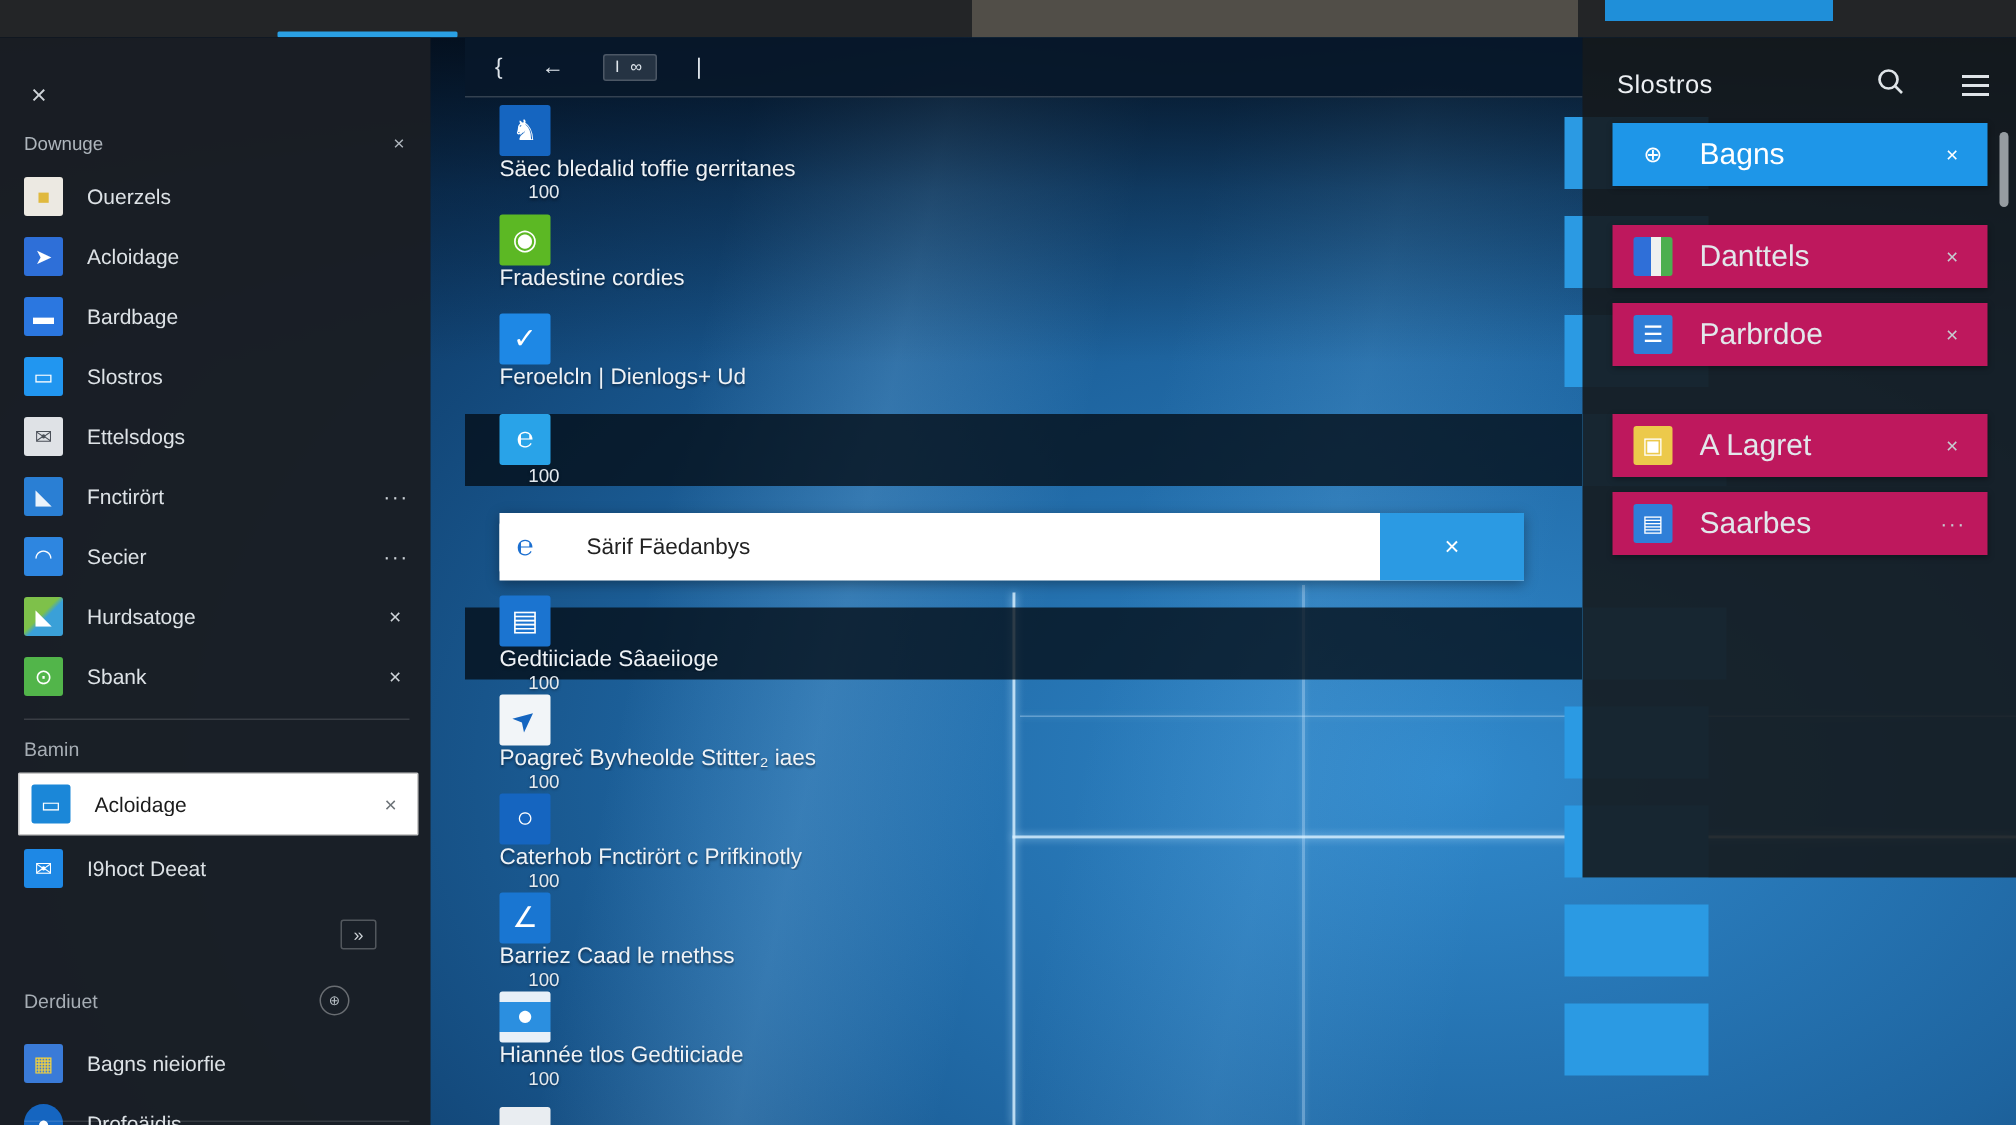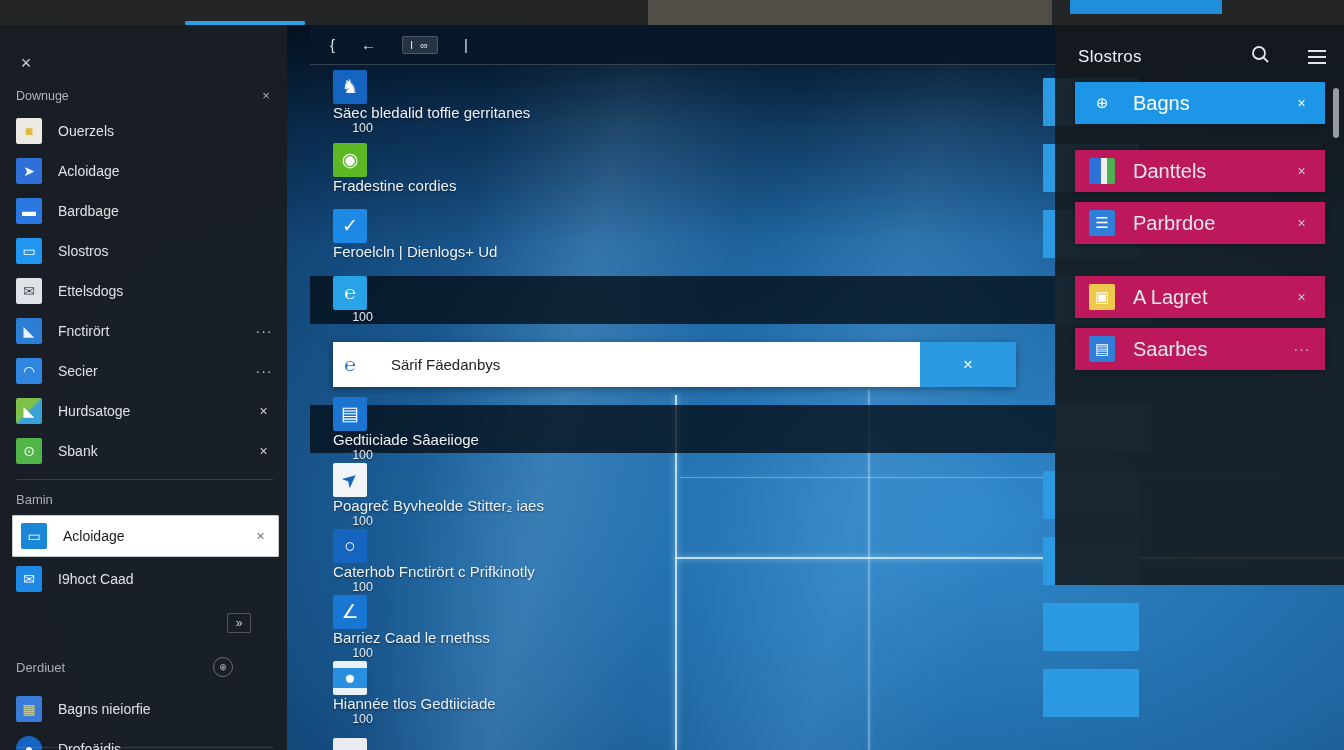--- a/index.html
+++ b/index.html
@@ -207,21 +207,21 @@
           <div class="lp-icon" style="background: rgb(27, 135, 216); color: rgb(255, 255, 255);">
             <span>▭</span>
           </div>
           <div class="lp-label">Acloidage</div>
           <div class="lp-trail">×</div>
         </div>
         <div class="lp-item">
           <div class="lp-icon" style="background: rgb(30, 136, 229); color: rgb(255, 255, 255);">
             <span>✉</span>
           </div>
-          <div class="lp-label">I9hoct Caad</div>
+          <div class="lp-label">I9hoct Deeat</div>
           <div class="lp-trail"></div>
         </div>
       </div>
 
     <div class="lp-expander-row">
       <div class="lp-expander">»</div>
     </div>
 
     <div class="lp-heading-row" style="margin-top:24px;justify-content:center;">
       <div class="lp-heading">Derdiuet</div>

